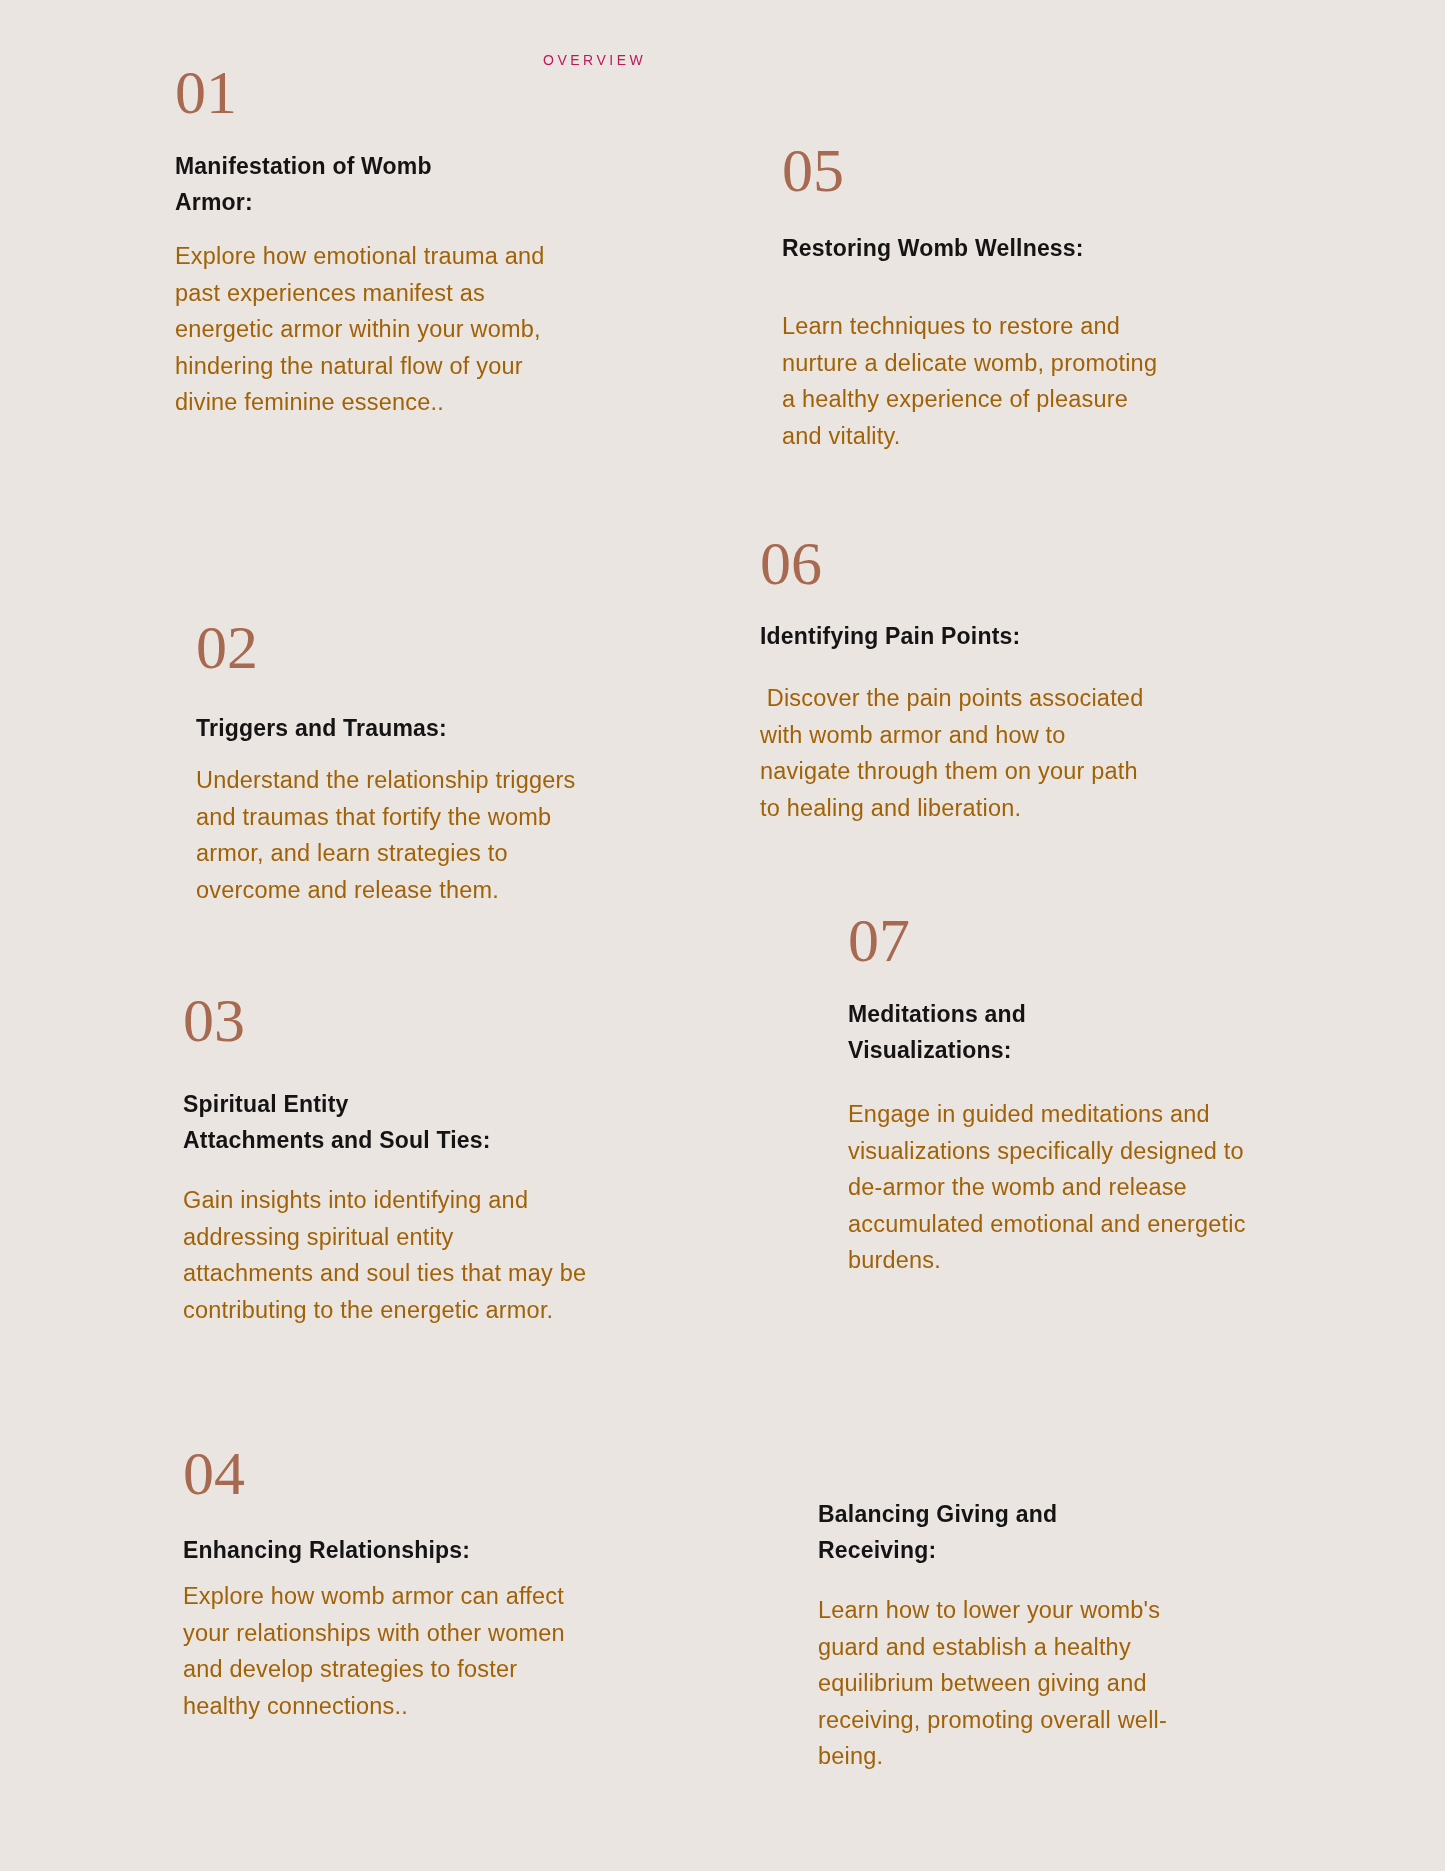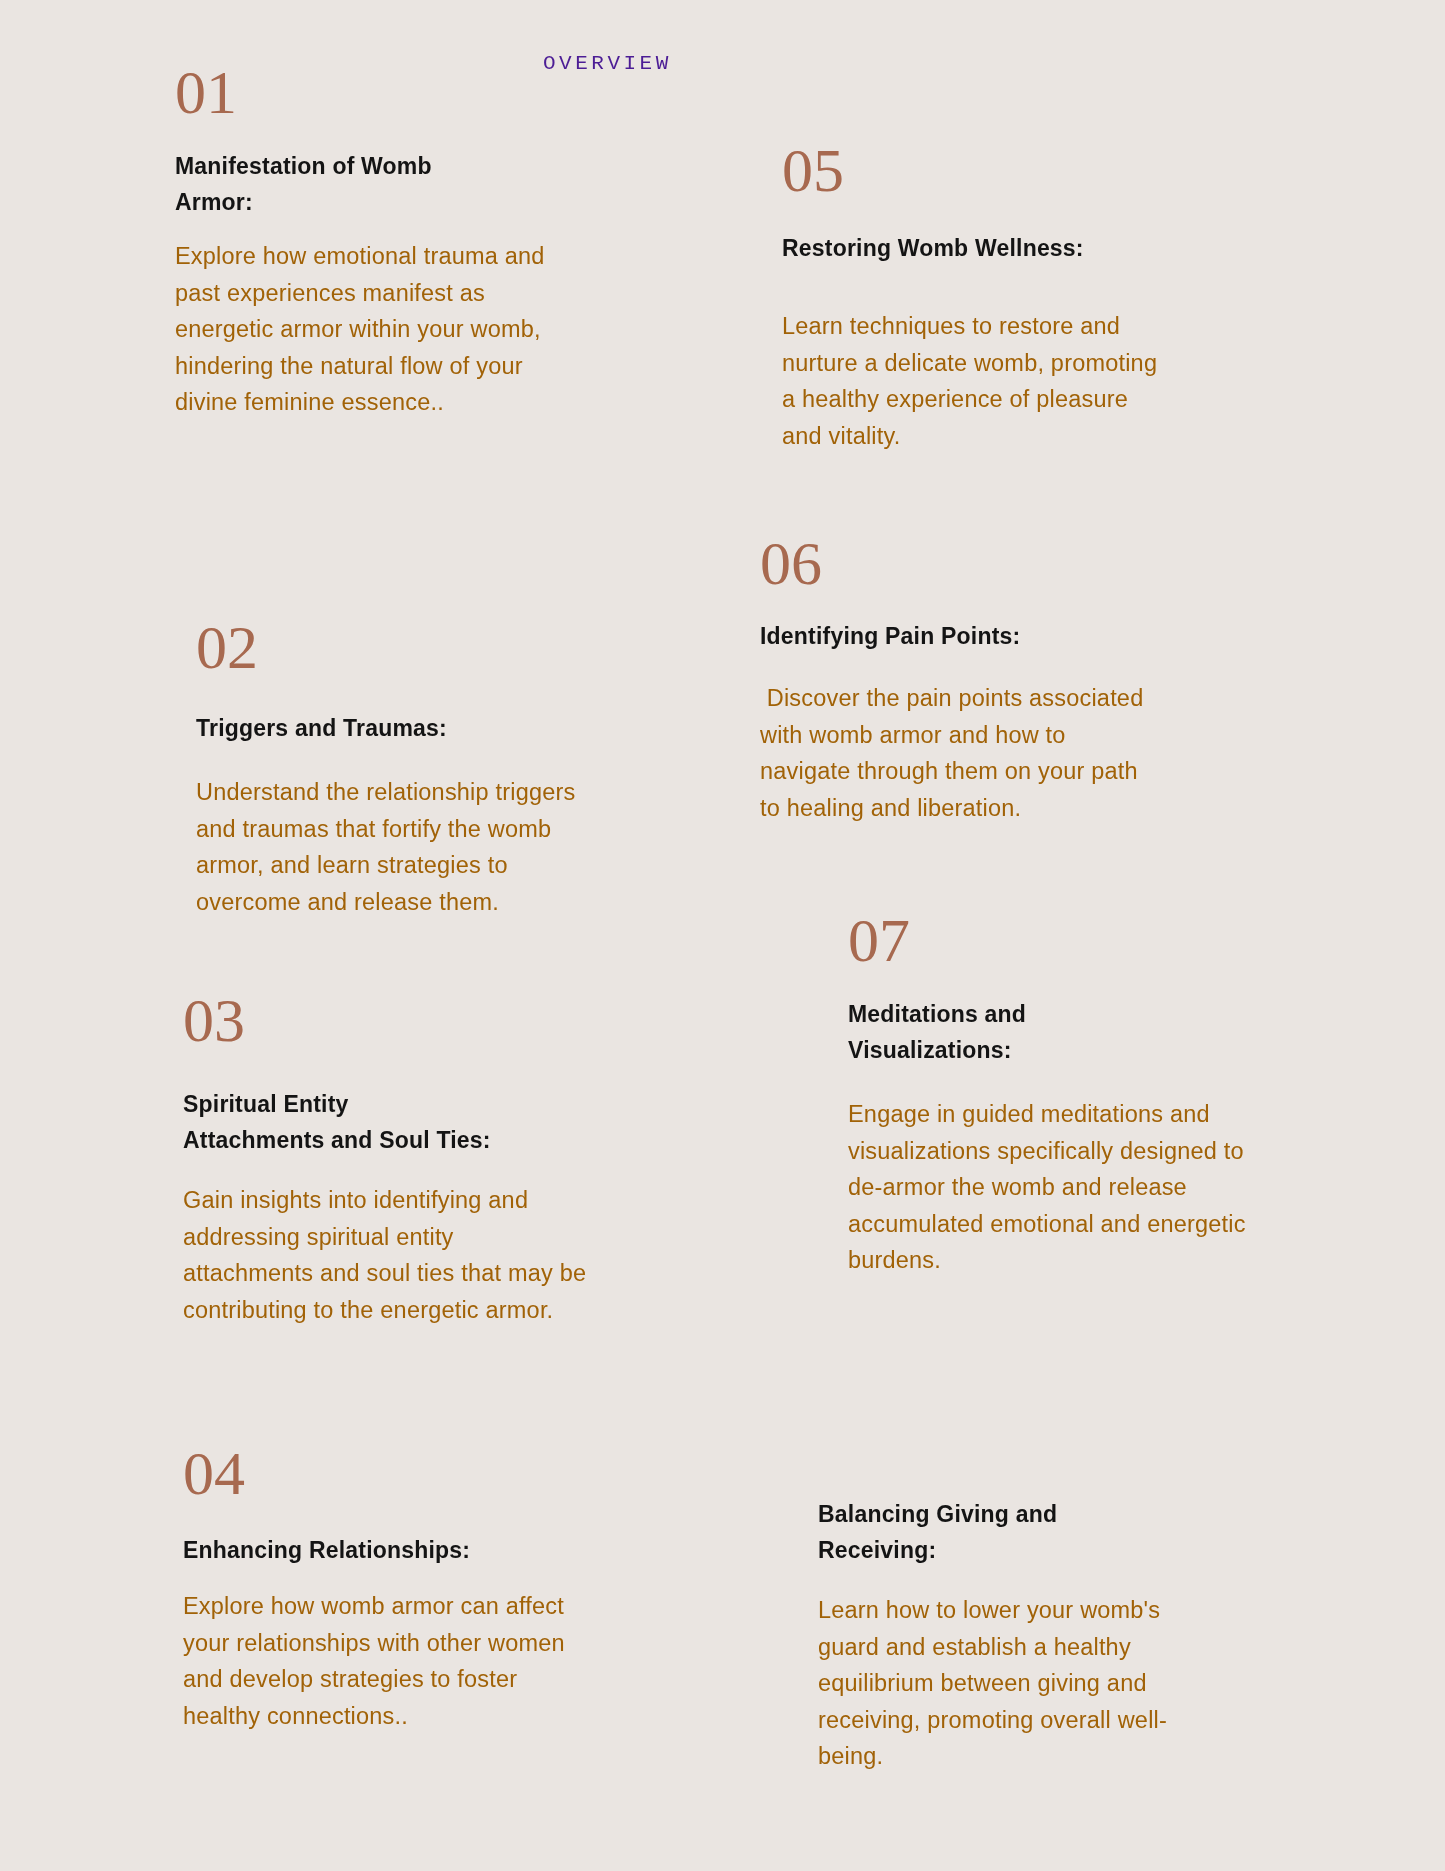--- a/index.html
+++ b/index.html
@@ -7,24 +7,24 @@
     position:relative;
     width:1445px;
     height:1871px;
     background:#EAE5E1;
     font-family:"Liberation Sans", sans-serif;
     overflow:hidden;
   }
   .overview{
     position:absolute;
     left:543px; top:52px;
-    font-family:Liberation Mono, monospace;
-    font-size:21px;
+    font-family:Liberation Sans, sans-serif;
+    font-size:14px;
     letter-spacing:3.5px;
-    color:#4c1d95;
+    color:#be185d;
   }
   .section{position:absolute;}
   .num{
     font-family:"Liberation Serif", serif;
     font-size:62px;
     line-height:60px;
     font-weight:400;
     color:#A7694F;
   }
   .heading{
@@ -39,25 +39,25 @@
     font-size:23.5px;
     line-height:36.5px;
     color:#a16207;
     letter-spacing:0.2px;
     white-space:pre;
   }
   
   .s1{left:175px; top:62px;   width:430px;}
   .s1 .heading{margin-top:26px;} .s1 .bodytext{margin-top:18px;}
   .s2{left:196px; top:617px;  width:440px;}
-  .s2 .heading{margin-top:33px;} .s2 .bodytext{margin-top:28px;}
+  .s2 .heading{margin-top:33px;} .s2 .bodytext{margin-top:16px;}
   .s3{left:183px; top:990px;  width:510px;}
   .s3 .heading{margin-top:36px;} .s3 .bodytext{margin-top:24px;}
   .s4{left:183px; top:1443px; width:470px;}
-  .s4 .heading{margin-top:29px;} .s4 .bodytext{margin-top:20px;}
+  .s4 .heading{margin-top:29px;} .s4 .bodytext{margin-top:10px;}
   .s5{left:782px; top:140px;  width:460px;}
   .s5 .heading{margin-top:30px;} .s5 .bodytext{margin-top:42px;}
   .s6{left:760px; top:533px;  width:470px;}
   .s6 .heading{margin-top:25px;} .s6 .bodytext{margin-top:26px;}
   .s7{left:848px; top:910px;  width:510px;}
   .s7 .heading{margin-top:26px;} .s7 .bodytext{margin-top:28px;}
   .s8{left:818px; top:1467px; width:430px;}
   .s8 .heading{margin-top:29px;} .s8 .bodytext{margin-top:24px;}
 </style>
 </head>

